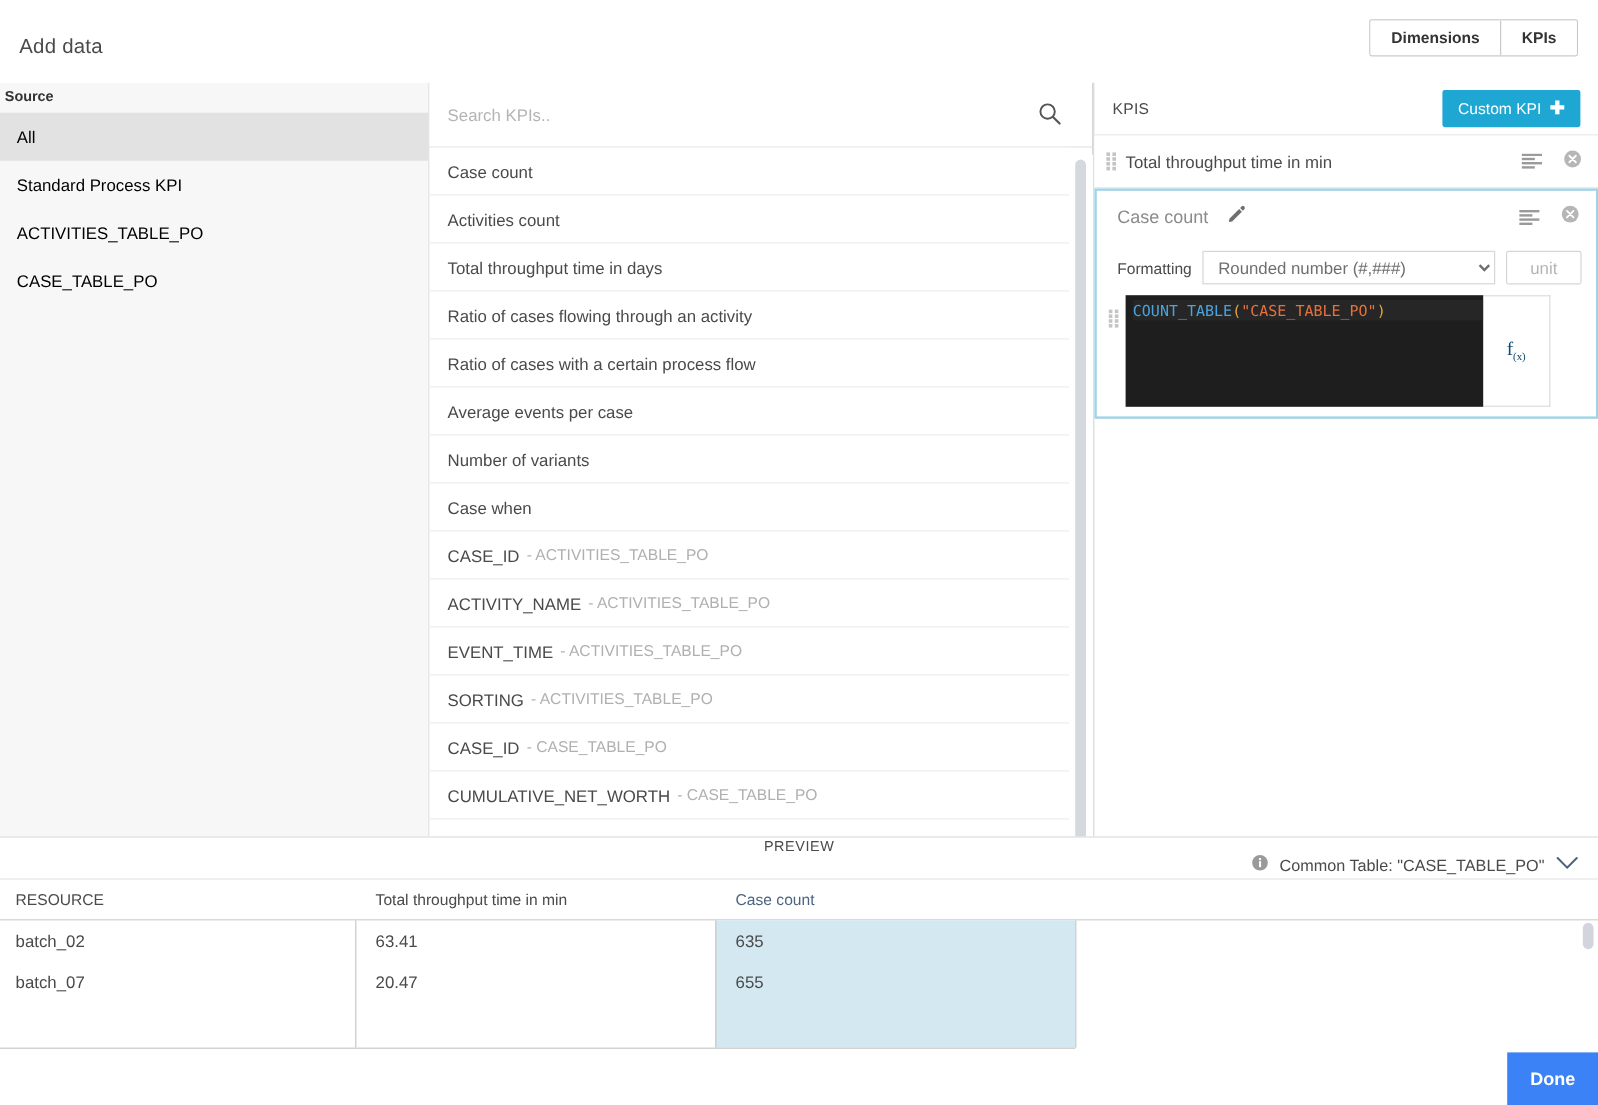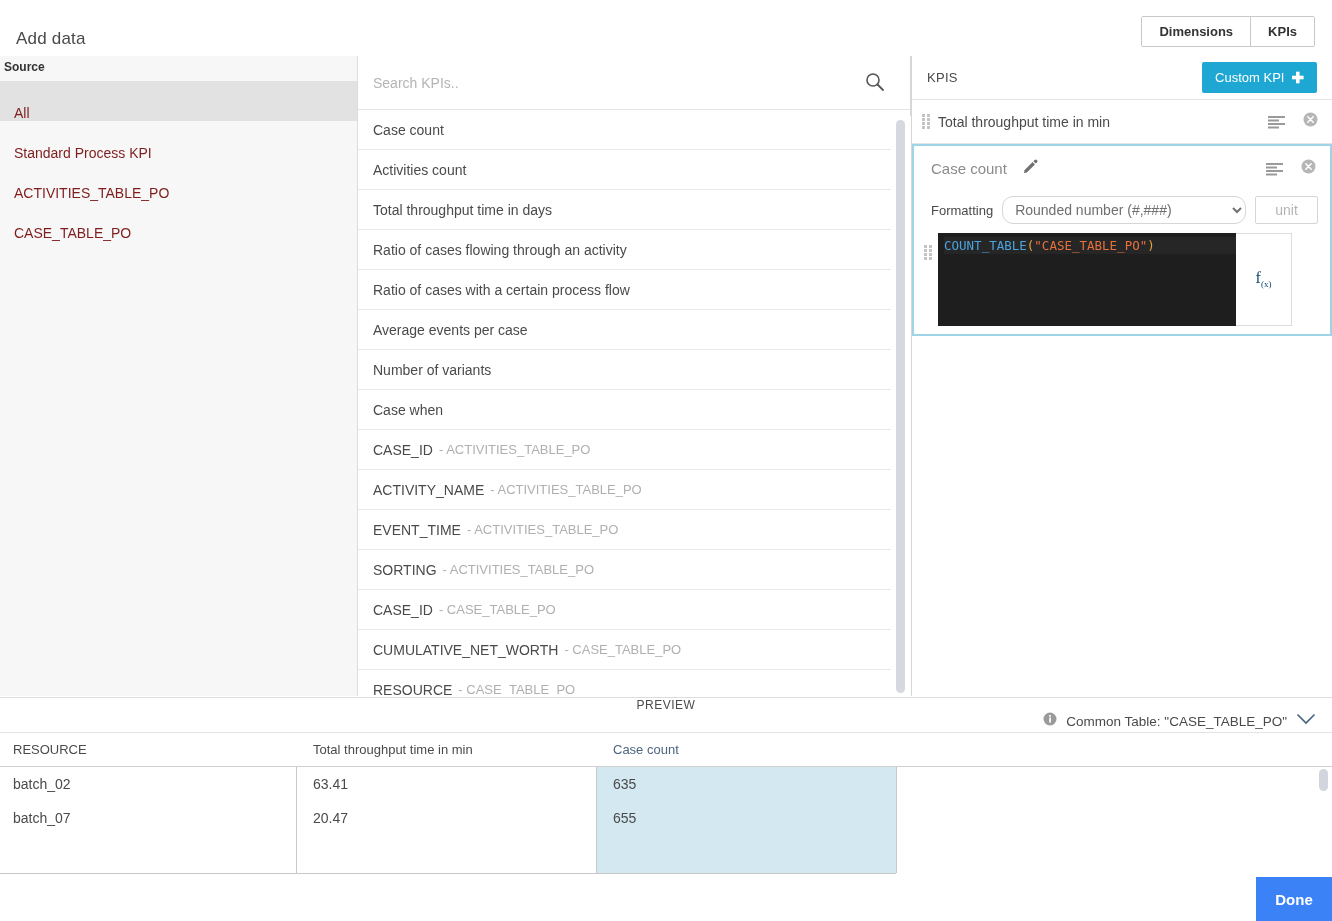--- a/index.html
+++ b/index.html
@@ -26,33 +26,33 @@
     display:flex; border:1px solid #c9c9c9; border-radius:2px; overflow:hidden;
     background:#fff;
   }
   .seg-btn {
     padding: 7px 17px; font-size:13px; font-weight:bold; color:#333;
     background:#fff; border:0; cursor:pointer; line-height:15px;
   }
   .seg-btn + .seg-btn { border-left:1px solid #c9c9c9; }
 
   
-  .panes { position:absolute; left:0; top:56px; width:1332px; height:640px; }
+  .panes { position:absolute; left:0; top:69px; width:1332px; height:640px; }
 
   
   .source-pane {
     position:absolute; left:0; top:0; width:358px; height:640px;
     background:#f7f7f7; border-right:1px solid #dcdcdc;
   }
   .source-head {
     height:25px; padding:4px 0 0 4px; font-size:12px; font-weight:bold; color:#333;
   }
   .source-item {
-    height:40px; display:flex; align-items:flex-end; padding-left:14px;
-    font-size:14px; color:#7f1d1d; cursor:pointer;
+    height:40px; display:flex; align-items:center; padding-left:14px;
+    font-size:14px; color:#000000; cursor:pointer;
   }
   .source-item.selected { background:#e2e2e2; }
 
   
   .kpi-pane {
     position:absolute; left:358px; top:0; width:553px; height:640px; background:#fff;
     border-right:1px solid #d6d6d6;
   }
   .kpi-search {
     position:relative; height:54px; border-bottom:1px solid #e4e4e4;
@@ -124,21 +124,21 @@
   }
   .card-title-row {
     display:flex; align-items:center; height:44px; padding:0 14px 0 17px;
   }
   .card-title { font-size:15px; color:#8b8b8b; }
   .pencil { margin-left:16px; cursor:pointer; }
   .fmt-row { display:flex; align-items:center; padding:0 12px 0 17px; height:40px; gap:9px; }
   .fmt-label { font-size:13px; color:#4a4a4a; }
   .fmt-select {
     flex:1; height:28px; font-size:14px; color:#6f6f6f;
-    border:1px solid #d6d6d6; background:#fff; padding:0 8px; border-radius:11px;
+    border:1px solid #d6d6d6; background:#fff; padding:0 8px; border-radius:0;
     font-family:"Liberation Sans", sans-serif; outline:none; cursor:pointer;
   }
   .unit-input {
     width:63px; height:28px; border:1px solid #d6d6d6; border-radius:2px;
     font-size:14px; color:#6f6f6f; text-align:center; background:#fff;
     font-family:"Liberation Sans", sans-serif; outline:none;
   }
   .unit-input::placeholder { color:#b4b4b4; }
   .editor-row { display:flex; padding:3px 12px 8px 10px; align-items:flex-start; }
   .editor-drag {

